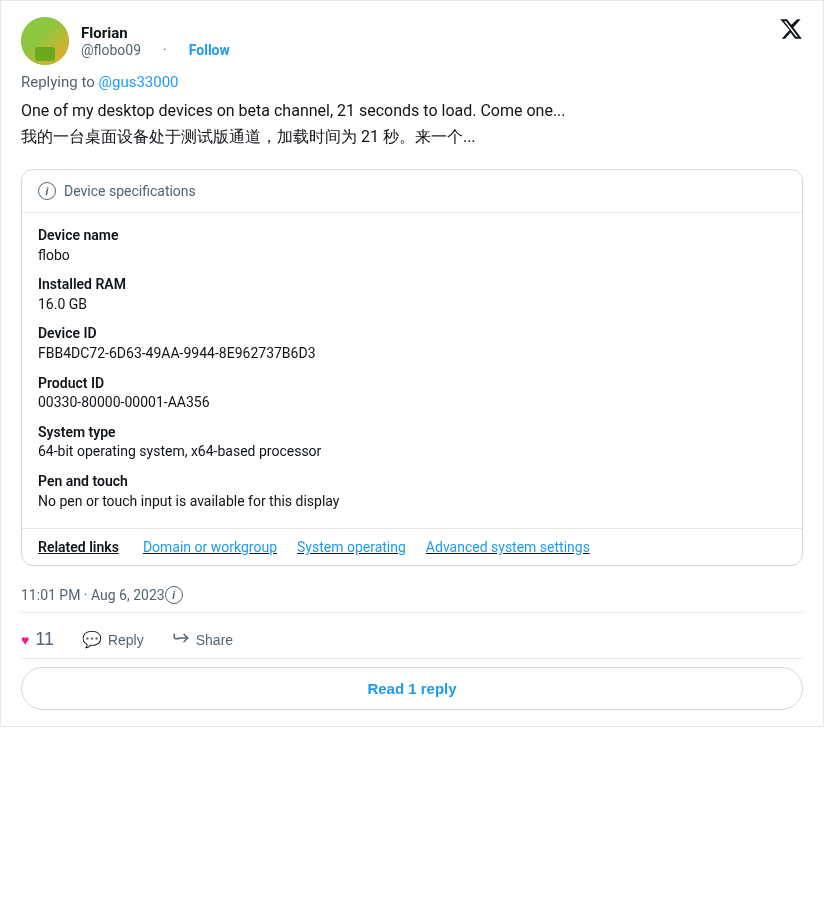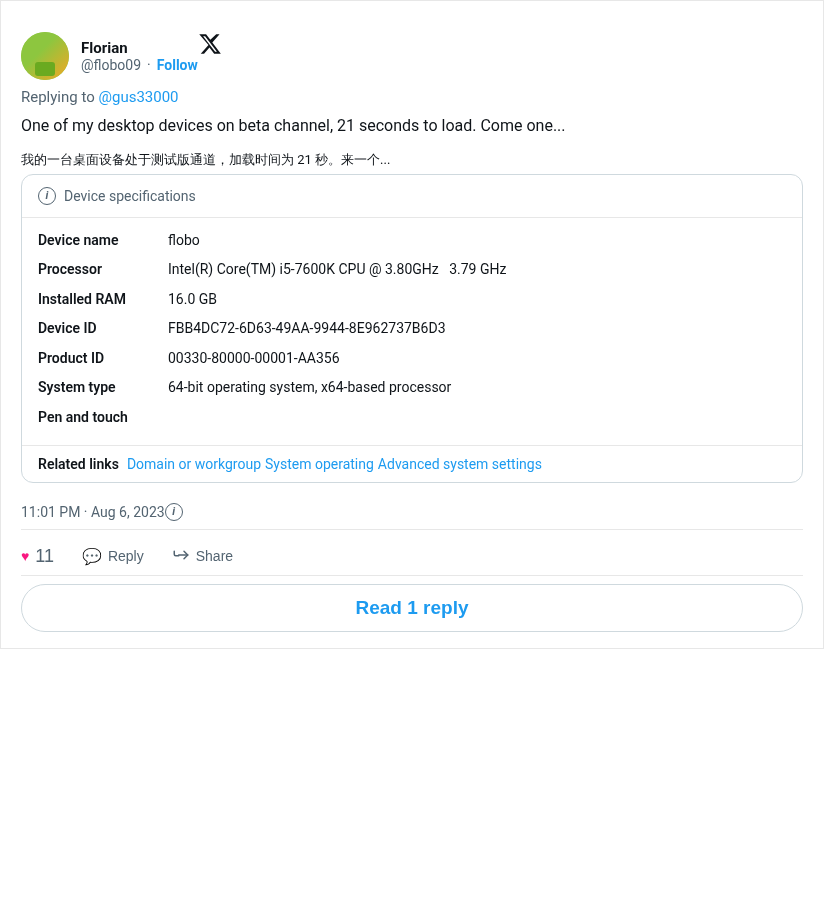--- a/index.html
+++ b/index.html
@@ -11,22 +11,22 @@
       margin: 0 auto;
     }
     .tweet-container {
       padding: 16px 20px;
       border: 1px solid #e7e7e7;
       background: #fff;
     }
     .tweet-header {
       display: flex;
       align-items: flex-start;
+      justify-content: space-between;
       margin-bottom: 8px;
-      margin-top: 15px;
     }
     .tweet-author {
       display: flex;
       align-items: center;
       gap: 12px;
     }
     .avatar {
       width: 48px;
       height: 48px;
       border-radius: 50%;
@@ -60,21 +60,21 @@
       flex-direction: column;
     }
     .author-name {
       font-weight: 700;
       font-size: 15px;
       color: #0f1419;
     }
     .author-handle-row {
       display: flex;
       align-items: center;
-      gap: 6px;
+      gap: 22px;
       font-size: 14px;
     }
     .author-handle {
       color: #536471;
     }
     .follow-btn {
       color: #1d9bf0;
       font-weight: 700;
       cursor: pointer;
       font-size: 14px;
@@ -93,27 +93,27 @@
       color: #536471;
       margin-bottom: 8px;
     }
     .replying-to span {
       color: #1d9bf0;
     }
     .tweet-text {
       font-size: 16px;
       line-height: 1.5;
       color: #0f1419;
-      margin-bottom: 12px;
+      margin-bottom: 2px;
     }
     .tweet-text-chinese {
-      font-size: 13px;
+      font-size: 16px;
       line-height: 1.5;
       color: #0f1419;
-      margin-bottom: 4px;
+      margin-bottom: 20px;
     }
     .device-specs-card {
       border: 1px solid #cfd9de;
       border-radius: 12px;
       overflow: hidden;
       margin-bottom: 12px;
     }
     .card-header {
       display: flex;
       align-items: center;
@@ -139,38 +139,40 @@
     }
     .specs-table {
       padding: 8px 16px 12px 16px;
     }
     .spec-row {
       display: flex;
       align-items: flex-start;
       padding: 5px 0;
       font-size: 14px;
       line-height: 1.4;
+      flex-direction: column;
     }
     .spec-label {
       min-width: 130px;
       font-weight: 600;
       color: #0f1419;
     }
     .spec-value {
       color: #0f1419;
       flex: 1;
     }
     .related-links-section {
       padding: 10px 16px;
       border-top: 1px solid #e7e7e7;
       display: flex;
       align-items: flex-end;
-      gap: 4px;
+      gap: 20px;
       flex-wrap: wrap;
       font-size: 14px;
+      text-decoration: underline;
     }
     .related-label {
       font-weight: 600;
       color: #0f1419;
       margin-right: 4px;
     }
     .related-link {
       color: #1d9bf0;
       cursor: pointer;
       text-decoration: none;
@@ -213,21 +215,21 @@
       color: #536471;
     }
     .read-reply-btn {
       display: block;
       width: 100%;
       padding: 12px;
       background: #fff;
       border: 1px solid #cfd9de;
       border-radius: 9999px;
       color: #1d9bf0;
-      font-size: 19px;
+      font-size: 15px;
       font-weight: 700;
       cursor: pointer;
       text-align: center;
     }
   </style>
 </head>
 <body>
 
 <div class="tweet-container">
 
@@ -263,41 +265,38 @@
     <div class="card-header">
       <div class="info-icon">i</div>
       <span>Device specifications</span>
     </div>
     <div class="specs-table">
       <div class="spec-row">
         <span class="spec-label">Device name</span>
         <span class="spec-value">flobo</span>
       </div>
       <div class="spec-row">
-        <span class="spec-label">Processor</span>
-        <span class="spec-value">Intel(R) Core(TM) i5-7600K CPU @ 3.80GHz&nbsp;&nbsp; 3.79 GHz</span>
-      </div>
-      <div class="spec-row">
         <span class="spec-label">Installed RAM</span>
         <span class="spec-value">16.0 GB</span>
       </div>
       <div class="spec-row">
         <span class="spec-label">Device ID</span>
         <span class="spec-value">FBB4DC72-6D63-49AA-9944-8E962737B6D3</span>
       </div>
       <div class="spec-row">
         <span class="spec-label">Product ID</span>
         <span class="spec-value">00330-80000-00001-AA356</span>
       </div>
       <div class="spec-row">
         <span class="spec-label">System type</span>
         <span class="spec-value">64-bit operating system, x64-based processor</span>
       </div>
       <div class="spec-row">
         <span class="spec-label">Pen and touch</span>
+        <span class="spec-value">No pen or touch input is available for this display</span>
       </div>
     </div>
     <div class="related-links-section">
       <span class="related-label">Related links</span>
       <a class="related-link">Domain or workgroup</a>
       <a class="related-link">System operating</a>
       <a class="related-link">Advanced system settings</a>
     </div>
   </div>
 

